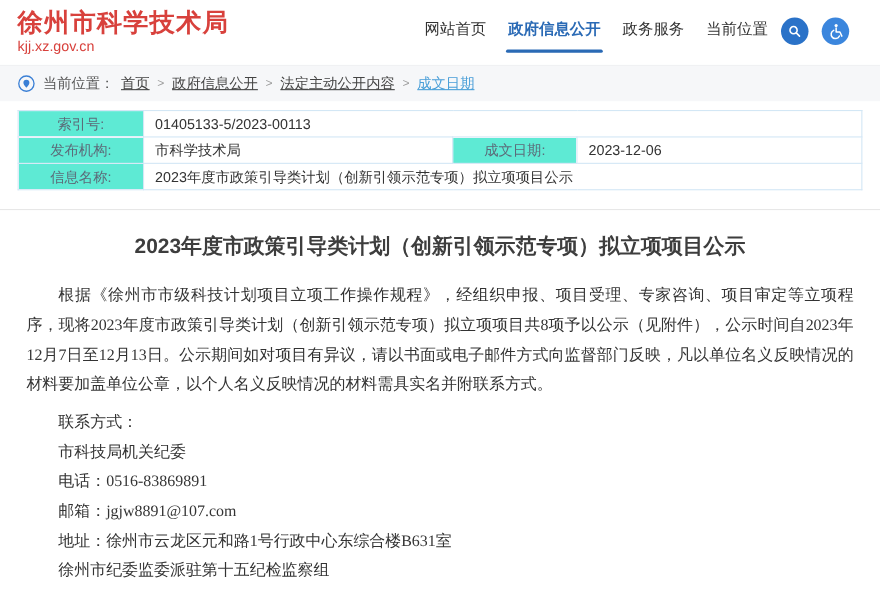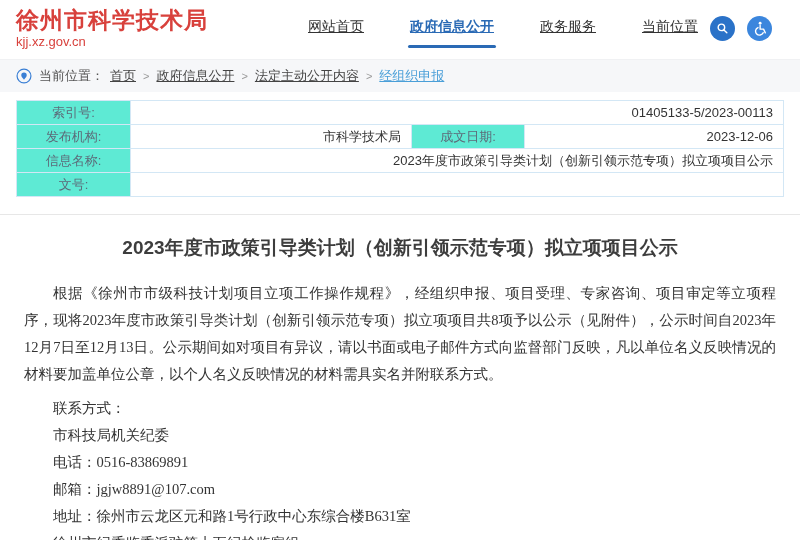--- a/index.html
+++ b/index.html
@@ -15,22 +15,22 @@
   .header {
     display: flex; justify-content: space-between; align-items: center;
     height: 55px; padding: 2px 28px 0 16px;
   }
   .logo { line-height: 1.15; cursor: pointer; }
   .logo .name { color: #d8413c; font-size: 23px; font-weight: bold; letter-spacing: 1px; }
   .logo .url  { color: #d8413c; font-size: 13px; margin-top: 1px; }
 
   .nav { display: flex; align-items: center; }
   .nav-item {
-    font-size: 14px; color: #333; margin-left: 46px;
-    position: relative; padding-bottom: 4px; cursor: pointer; white-space: nowrap; text-decoration: underline;
+    font-size: 14px; color: #333; margin-left: 20px;
+    position: relative; padding-bottom: 4px; cursor: pointer; white-space: nowrap;
   }
   .nav-item.active { color: #2a6ab5; font-weight: bold; }
   .nav-item.active::after {
     content: ""; position: absolute; left: -2px; right: -2px; bottom: -8px;
     height: 3px; background: #2a6ab5; border-radius: 2px;
   }
   .icon-btn {
     width: 25px; height: 25px; border-radius: 50%;
     display: flex; align-items: center; justify-content: center;
     margin-left: 12px; cursor: pointer; flex: 0 0 auto;
@@ -51,21 +51,21 @@
   .sep { color: #999; margin: 0 7px; font-size: 11px; }
   .bc-prefix { margin-right: 6px; }
 
   
   .meta-table {
     width: 768px; margin: 8px 16px 0 16px;
     border-collapse: collapse; table-layout: fixed; font-size: 13px;
   }
   .meta-table td {
     border: 1px solid #d3e7f5; height: 24px; padding: 1px 10px;
-    overflow: hidden; white-space: nowrap; text-align: right;
+    overflow: hidden; white-space: nowrap;
   }
   .meta-table td.lbl {
     background: #5eead4; text-align: center; color: #5c6b79; padding: 1px 4px;
   }
   .meta-table td.val { color: #333; background: #fff; }
 
   .divider { border-bottom: 1px solid #e7e7e7; margin-top: 17px; }
 
   
   .article { padding: 12px 24px 0 24px; }
@@ -116,21 +116,21 @@
       <path d="M12 17.6c-2.6-2.9-4.1-4.7-4.1-6.6a4.1 4.1 0 1 1 8.2 0c0 1.9-1.5 3.7-4.1 6.6z" fill="#3a7fd5"></path>
     </svg>
   </span>
   <span class="bc-prefix">当前位置：</span>
   <span class="crumb">首页</span>
   <span class="sep">&gt;</span>
   <span class="crumb">政府信息公开</span>
   <span class="sep">&gt;</span>
   <span class="crumb">法定主动公开内容</span>
   <span class="sep">&gt;</span>
-  <span class="crumb current">经组织申报</span>
+  <span class="crumb current">成文日期</span>
 </div>
 
 <table class="meta-table">
   <colgroup>
       <col style="width:114px">
       <col style="width:281px">
       <col style="width:113px">
       <col>
     </colgroup>
   <tbody>
@@ -141,24 +141,20 @@
   <tr>
     <td class="lbl">发布机构:</td>
     <td class="val">市科学技术局</td>
     <td class="lbl">成文日期:</td>
     <td class="val">2023-12-06</td>
   </tr>
   <tr>
     <td class="lbl">信息名称:</td>
     <td class="val" colspan="3">2023年度市政策引导类计划（创新引领示范专项）拟立项项目公示</td>
   </tr>
-  <tr>
-    <td class="lbl">文号:</td>
-    <td class="val" colspan="3"></td>
-  </tr>
 </tbody>
   </table>
 
 <div class="divider"></div>
 
 <div class="article">
   <h1 class="article-title">2023年度市政策引导类计划（创新引领示范专项）拟立项项目公示</h1>
   <p class="lead">根据《徐州市市级科技计划项目立项工作操作规程》，经组织申报、项目受理、专家咨询、项目审定等立项程序，现将2023年度市政策引导类计划（创新引领示范专项）拟立项项目共8项予以公示（见附件），公示时间自2023年12月7日至12月13日。公示期间如对项目有异议，请以书面或电子邮件方式向监督部门反映，凡以单位名义反映情况的材料要加盖单位公章，以个人名义反映情况的材料需具实名并附联系方式。</p>
   <p>联系方式：</p>
   <p>市科技局机关纪委</p>

